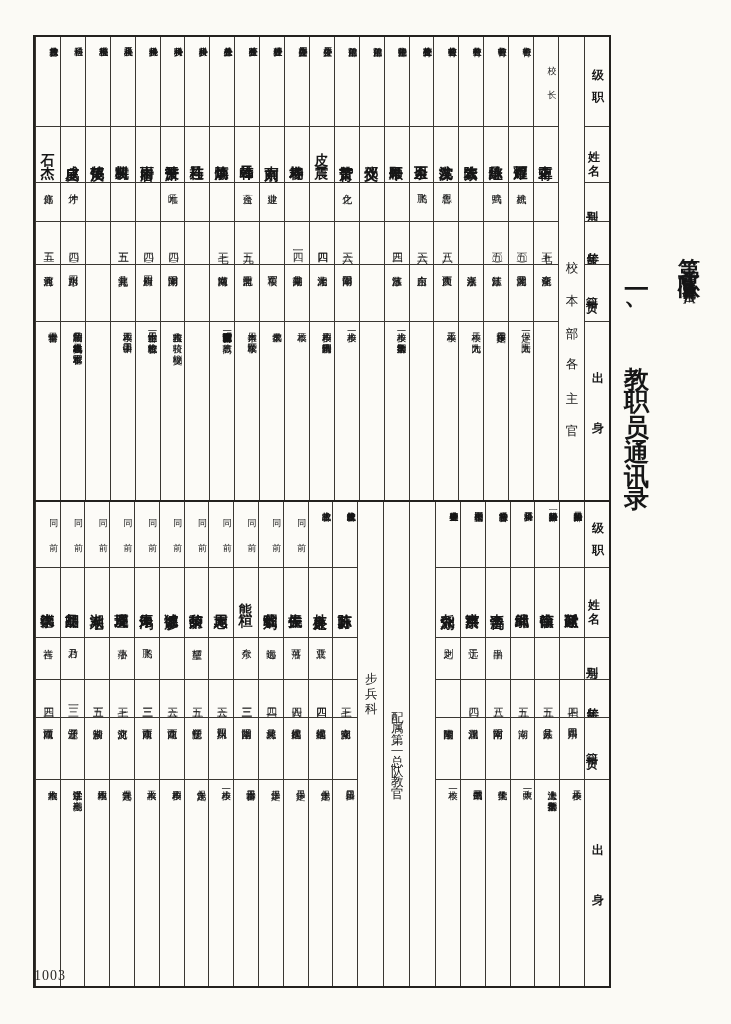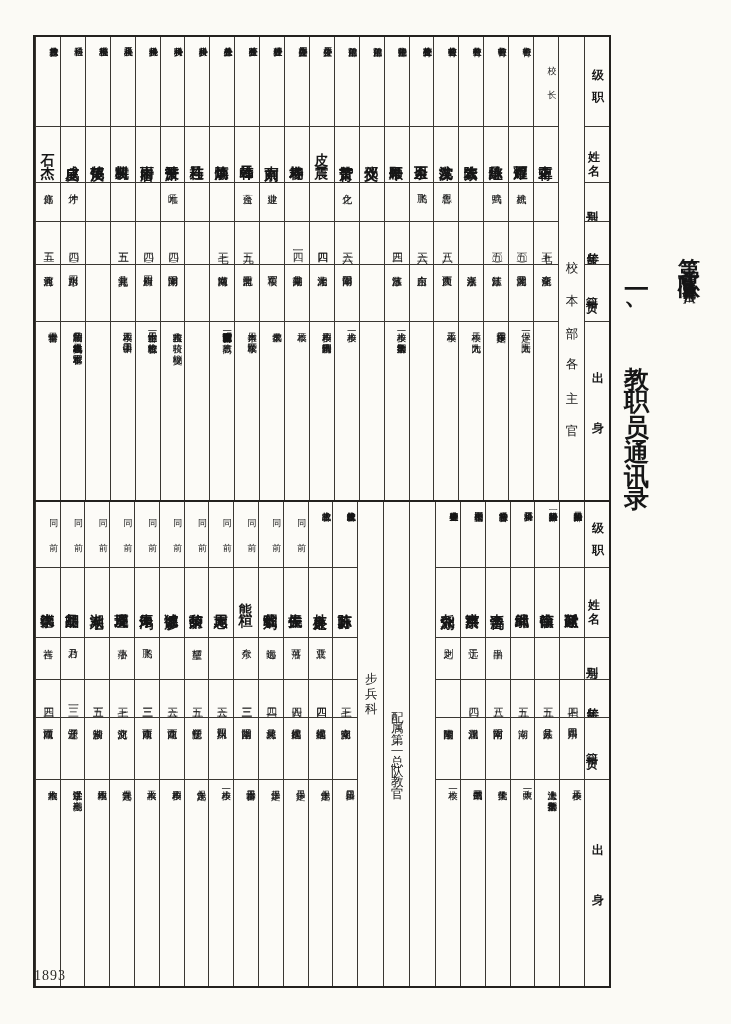--- a/index.html
+++ b/index.html
@@ -480,14 +480,14 @@
             <div class="cell c-hao">吉祥</div>
             <div class="cell c-age">三四</div>
             <div class="cell c-jiguan">江西南城</div>
             <div class="cell c-chushen">本校六炮</div>
           </div>
         </div>
     </div>
 
   </div>
 
-  <div class="page-num">1893</div>
+  <div class="page-num">1003</div>
 </div>
 
 </body></html>

